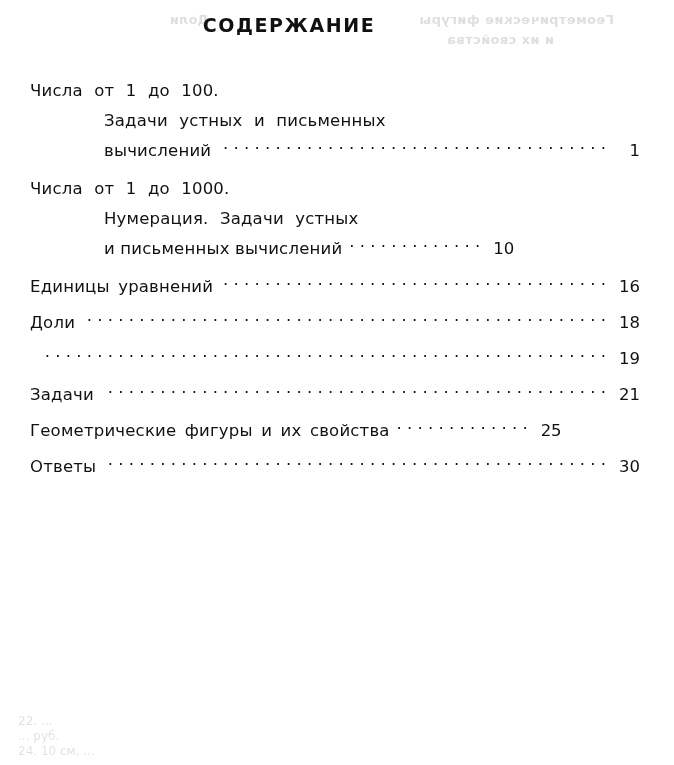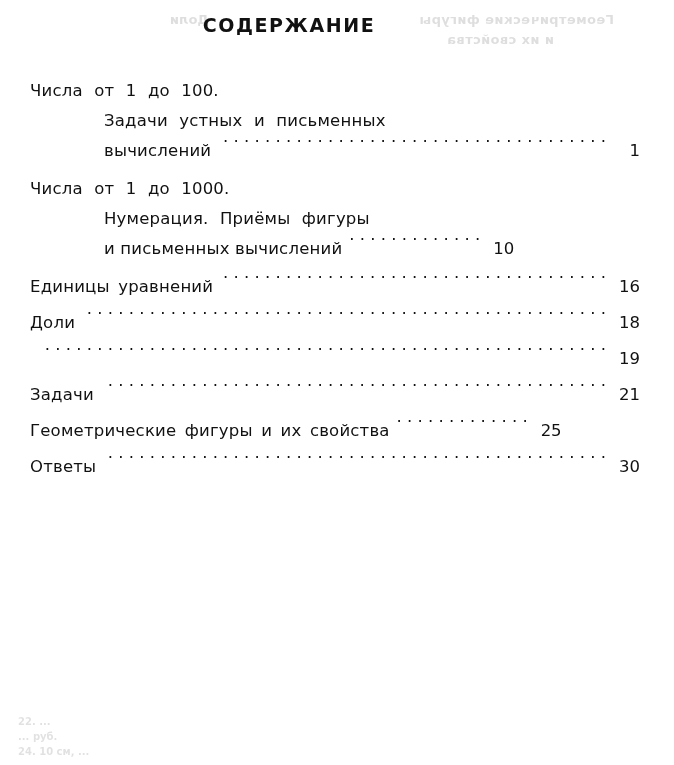--- a/index.html
+++ b/index.html
@@ -49,25 +49,24 @@
   }
 
   
   .bleed-bottom {
     position: absolute;
     left: 18px;
     bottom: 6px;
     width: 220px;
     opacity: 0.14;
     color: #333;
-    font-size: 10px;
+    font-size: 12px;
     line-height: 15px;
     font-family: "DejaVu Sans", sans-serif;
     pointer-events: none;
-    font-weight: bold;
   }
   .bleed-bottom div {
     white-space: nowrap;
   }
 
   .title {
     position: absolute;
     top: 14px;
     left: 0;
     width: 578px;
@@ -92,21 +91,21 @@
     color: #111;
     font-size: 16.5px;
   }
 
   
   .entry.multi { margin-bottom: 8px; }
   .entry.single { margin-bottom: 6px; }
 
   .line {
     display: flex;
-    align-items: flex-start;
+    align-items: center;
     line-height: 30px;
     white-space: nowrap;
   }
   .line.indent { padding-left: 74px; }
 
   .txt {
     letter-spacing: 0.2px;
   }
   .txt.spread {
     
@@ -174,21 +173,21 @@
       <span class="page">1</span>
     </div>
   </div>
 
   <div class="entry multi">
     <div class="line">
       <span class="txt spread">Числа  от  1  до  1000.</span>
       <span class="spacer"></span>
     </div>
     <div class="line indent">
-      <span class="txt spread">Нумерация.  Приёмы  фигуры</span>
+      <span class="txt spread">Нумерация.  Задачи  устных</span>
       <span class="spacer"></span>
     </div>
     <div class="line indent">
       <span class="txt">и  письменных  вычислений</span>
       <span class="dots short"></span>
       <span class="page">10</span>
     </div>
   </div>
 
   <div class="entry single">

